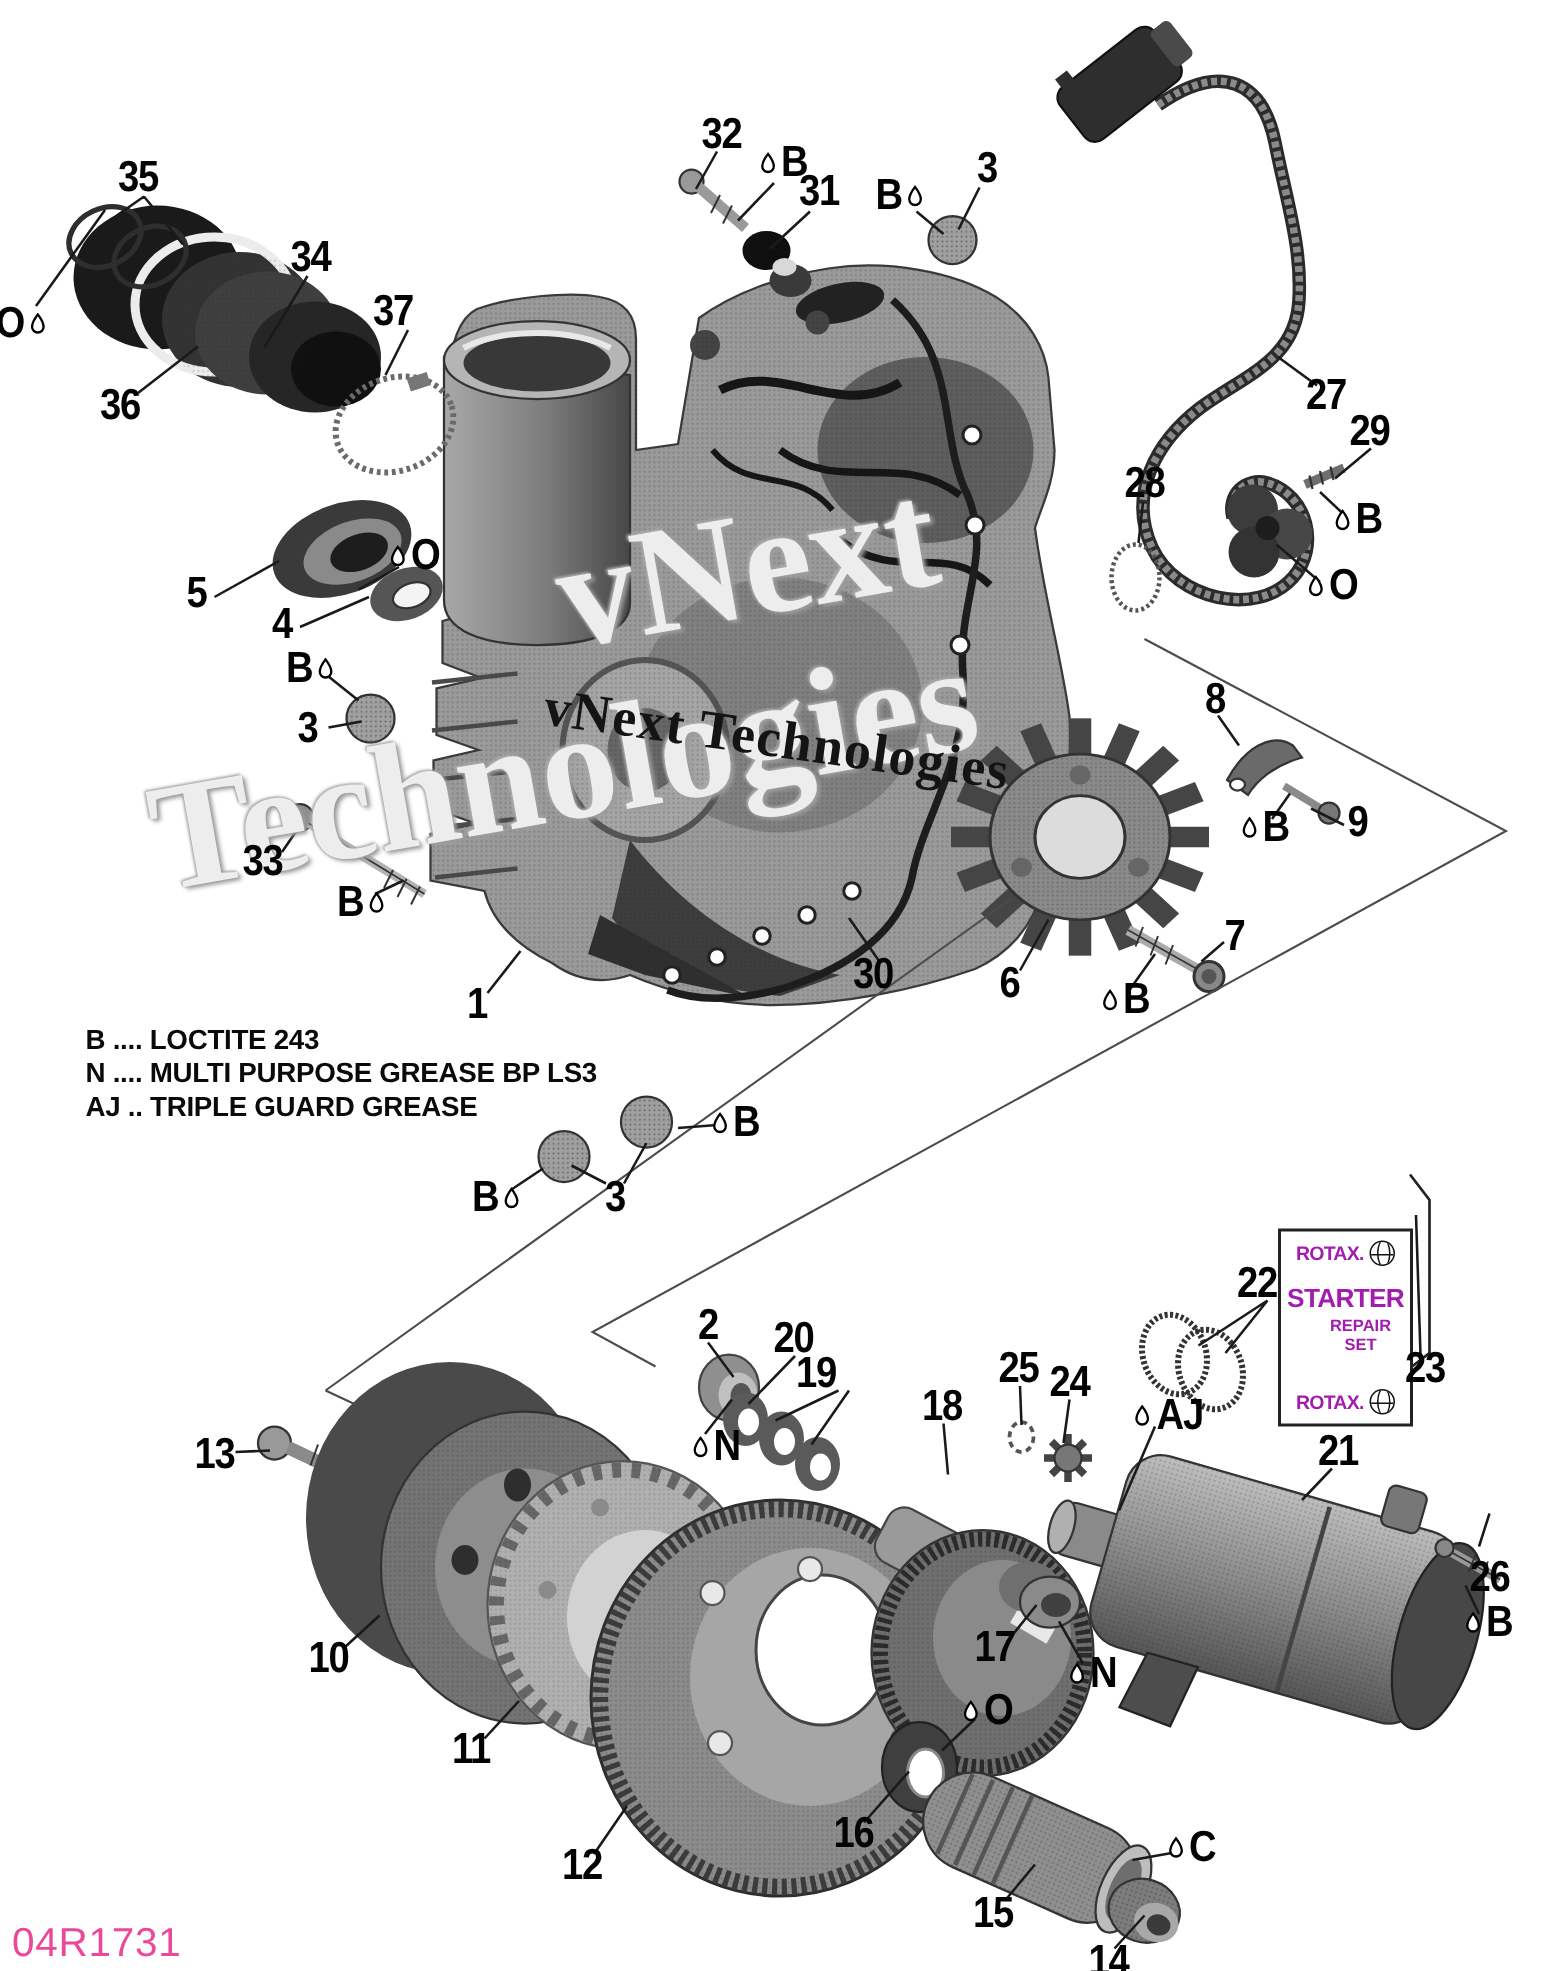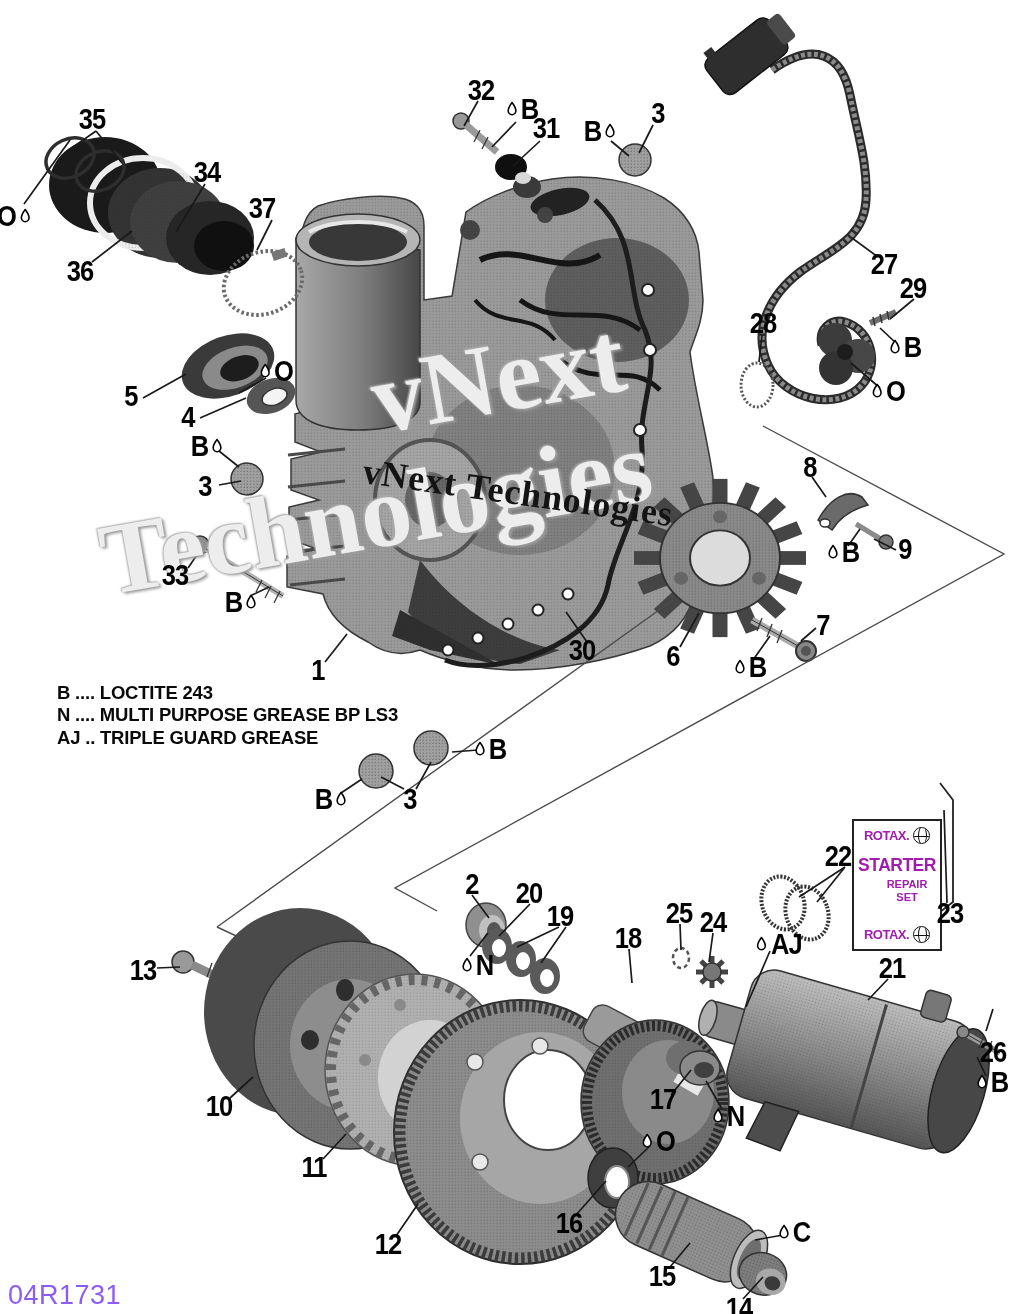--- a/index.html
+++ b/index.html
@@ -38,21 +38,21 @@
             margin-top:6px;font-weight:bold;font-size:13px;letter-spacing:-0.5px;}
   .rotaxbox .globe{width:15px;height:15px;border:1.5px solid #111;border-radius:50%;
             position:relative;overflow:hidden;flex:0 0 auto;}
   .rotaxbox .globe:before{content:"";position:absolute;left:50%;top:-2px;bottom:-2px;
             width:7px;margin-left:-3.5px;border:1px solid #111;border-radius:50%;}
   .rotaxbox .globe:after{content:"";position:absolute;left:-2px;right:-2px;top:50%;
             height:0;border-top:1.5px solid #111;}
   .rotaxbox .kit-title{font-weight:bold;font-size:17.5px;letter-spacing:-0.5px;margin-top:11px;}
   .rotaxbox .kit-sub{font-weight:bold;font-size:11px;line-height:13px;margin-top:2px;padding-left:20px;}
   .rotaxbox .b-bottom{position:absolute;left:0;right:0;bottom:6px;margin-top:0;}
-  .doccode{position:absolute;left:8px;top:1280px;font-size:27px;color:#8b5cf6;
+  .doccode{position:absolute;left:8px;top:1280px;font-size:27px;color:#ec4899;
            letter-spacing:0.5px;}
 </style>
 </head>
 <body>
 
 <div id="page">
 
   <svg class="art" width="1031" height="1314" viewBox="0 0 1031 1314">
     <defs>
       <pattern id="ht" width="3.2" height="3.2" patternUnits="userSpaceOnUse">
@@ -552,21 +552,21 @@
           <path d="M6 1C6 1 1.8 6.6 1.8 10a4.2 4.2 0 008.4 0C10.2 6.6 6 1 6 1Z"></path>
         </svg>
         <span class="ct">AJ</span>
       </div>
       <div class="co" style="left: 472px; top: 884px;">
         <span class="ct">2</span>
       </div>
       <div class="co" style="left: 529px; top: 893px;">
         <span class="ct">20</span>
       </div>
-      <div class="co" style="left: 560px; top: 916px;">
+      <div class="co" style="left: 544px; top: 916px;">
         <span class="ct">19</span>
       </div>
       <div class="co" style="left: 477px; top: 965px;">
         <svg class="drop" viewBox="0 0 12 16">
           <path d="M6 1C6 1 1.8 6.6 1.8 10a4.2 4.2 0 008.4 0C10.2 6.6 6 1 6 1Z"></path>
         </svg>
         <span class="ct">N</span>
       </div>
       <div class="co" style="left: 628px; top: 938px;">
         <span class="ct">18</span>

